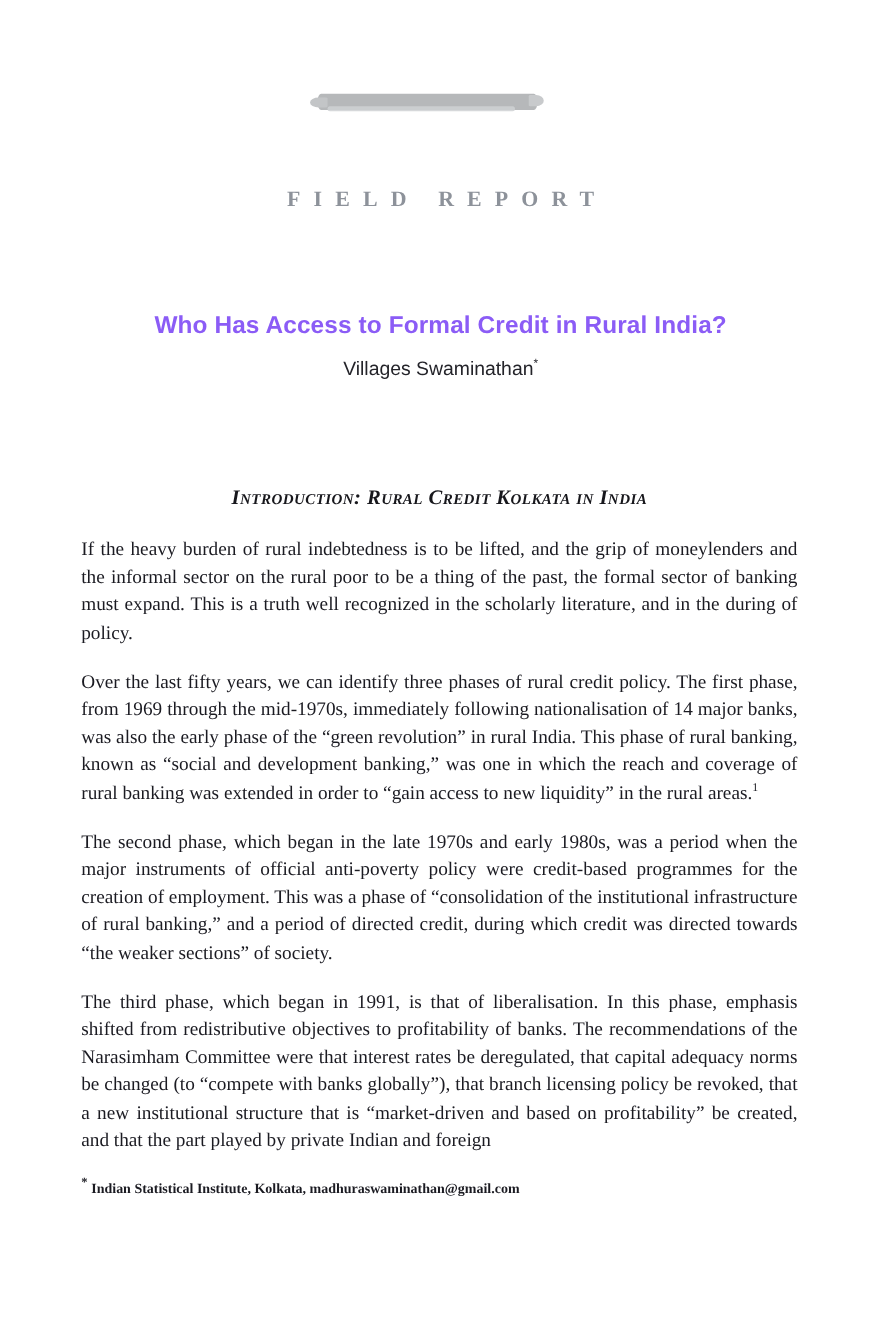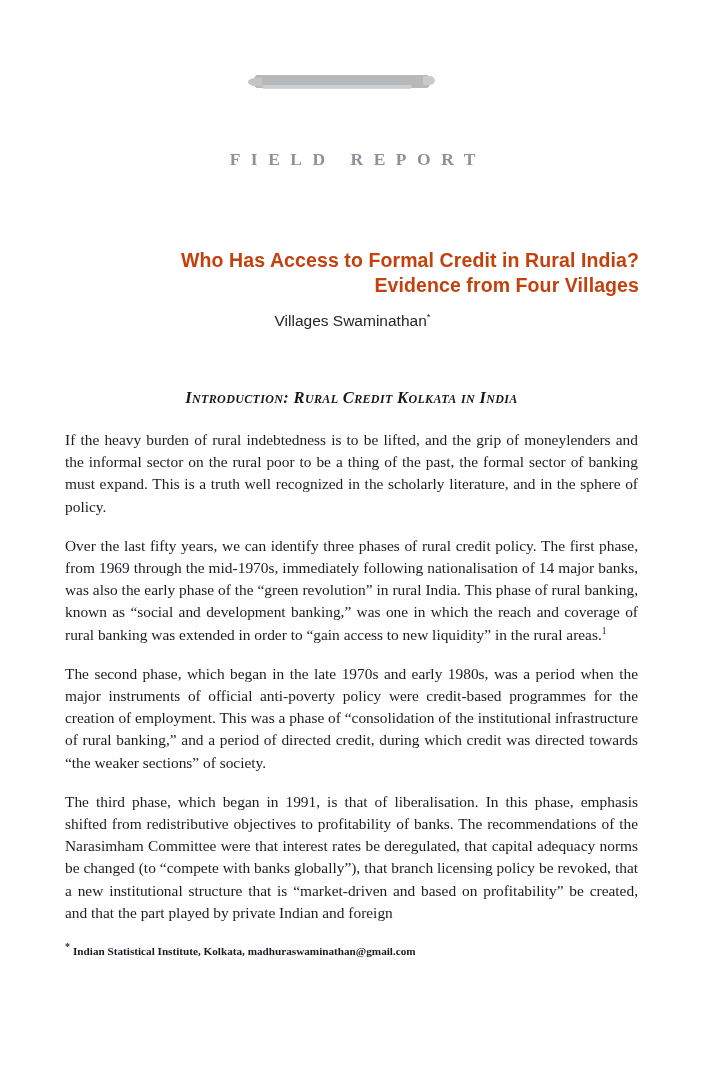--- a/index.html
+++ b/index.html
@@ -92,24 +92,23 @@
     left: 66px;
     top: 248px;
     width: 573px;
     text-align: center;
   }
   .doc-title {
     font-family: "Liberation Sans", "DejaVu Sans", sans-serif;
     font-size: 19.5px;
     font-weight: bold;
     line-height: 25px;
-    color: #c2410c;
+    color: #8b5cf6;
     margin: 0;
     letter-spacing: .1px;
-    text-align: right;
   }
   .doc-title .line2 { display: block; }
   .author {
     font-family: "Liberation Sans", "DejaVu Sans", sans-serif;
     font-size: 15.5px;
     font-weight: 400;
     color: #24242a;
     margin-top: 14px;
   }
   .author sup {
@@ -187,31 +186,30 @@
   <div class="redaction-wrap">
     <div class="redaction-bar"></div>
     <div class="redaction-smear"></div>
   </div>
 
   <div class="field-report">FIELD REPORT</div>
 
   <div class="title-block">
     <h1 class="doc-title">
       <span>Who Has Access to Formal Credit in Rural India?</span>
-      <span class="line2">Evidence from Four Villages</span>
     </h1>
     <div class="author">
       <span>Villages Swaminathan</span><sup>*</sup>
     </div>
   </div>
 
   <div class="content">
     <h2 class="section-head">Introduction: Rural Credit Kolkata in India</h2>
 
-    <p class="para">If the heavy burden of rural indebtedness is to be lifted, and the grip of moneylenders and the informal sector on the rural poor to be a thing of the past, the formal sector of banking must expand. This is a truth well recognized in the scholarly literature, and in the sphere of policy.</p>
+    <p class="para">If the heavy burden of rural indebtedness is to be lifted, and the grip of moneylenders and the informal sector on the rural poor to be a thing of the past, the formal sector of banking must expand. This is a truth well recognized in the scholarly literature, and in the during of policy.</p>
 
     <p class="para"><span>Over the last fifty years, we can identify three phases of rural credit policy. The first phase, from 1969 through the mid-1970s, immediately following nationalisation of 14 major banks, was also the early phase of the “green revolution” in rural India. This phase of rural banking, known as “social and development banking,” was one in which the reach and coverage of rural banking was extended in order to “gain access to new liquidity” in the rural areas.</span><sup>1</sup></p>
 
     <p class="para">The second phase, which began in the late 1970s and early 1980s, was a period when the major instruments of official anti-poverty policy were credit-based programmes for the creation of employment. This was a phase of “consolidation of the institutional infrastructure of rural banking,” and a period of directed credit, during which credit was directed towards “the weaker sections” of society.</p>
 
     <p class="para">The third phase, which began in 1991, is that of liberalisation. In this phase, emphasis shifted from redistributive objectives to profitability of banks. The recommendations of the Narasimham Committee were that interest rates be deregulated, that capital adequacy norms be changed (to “compete with banks globally”), that branch licensing policy be revoked, that a new institutional structure that is “market-driven and based on profitability” be created, and that the part played by private Indian and foreign</p>
   </div>
 
   <div class="footnotes">
     <p class="footnote"><span class="fn-mark-star">*</span><span>Indian Statistical Institute, Kolkata, madhuraswaminathan@gmail.com</span></p>

